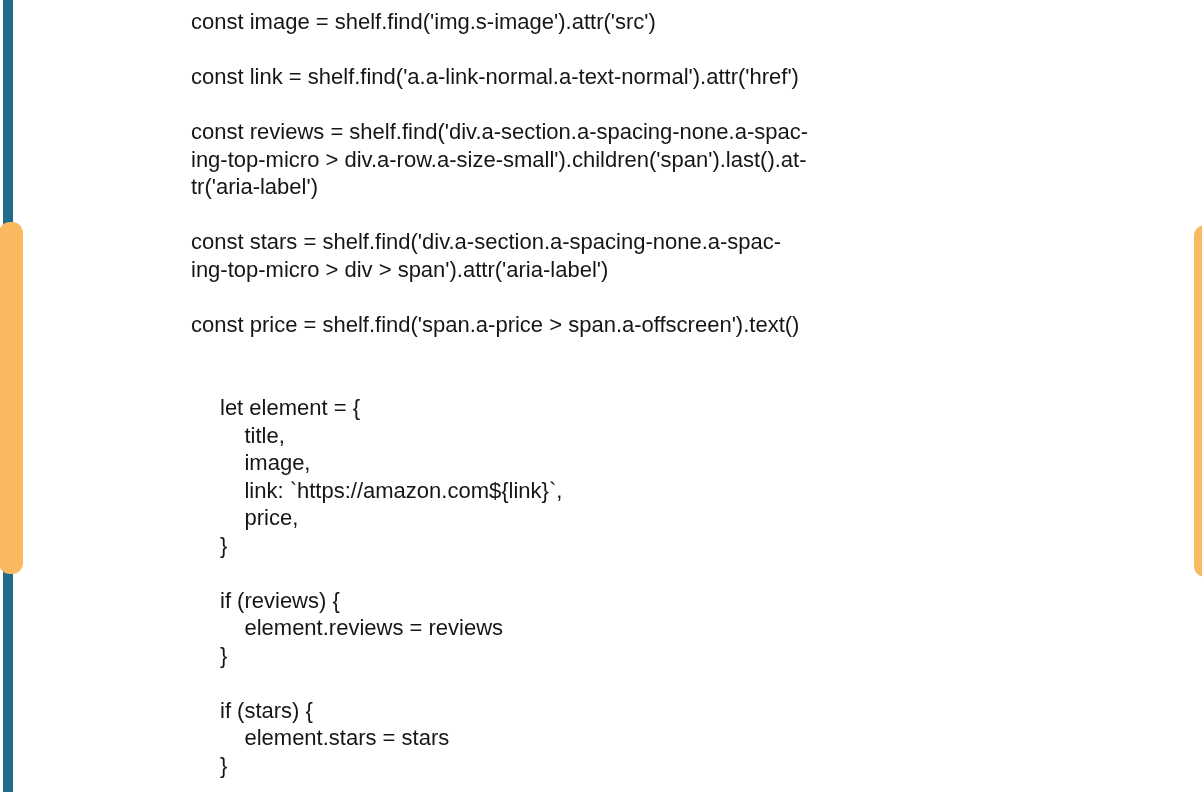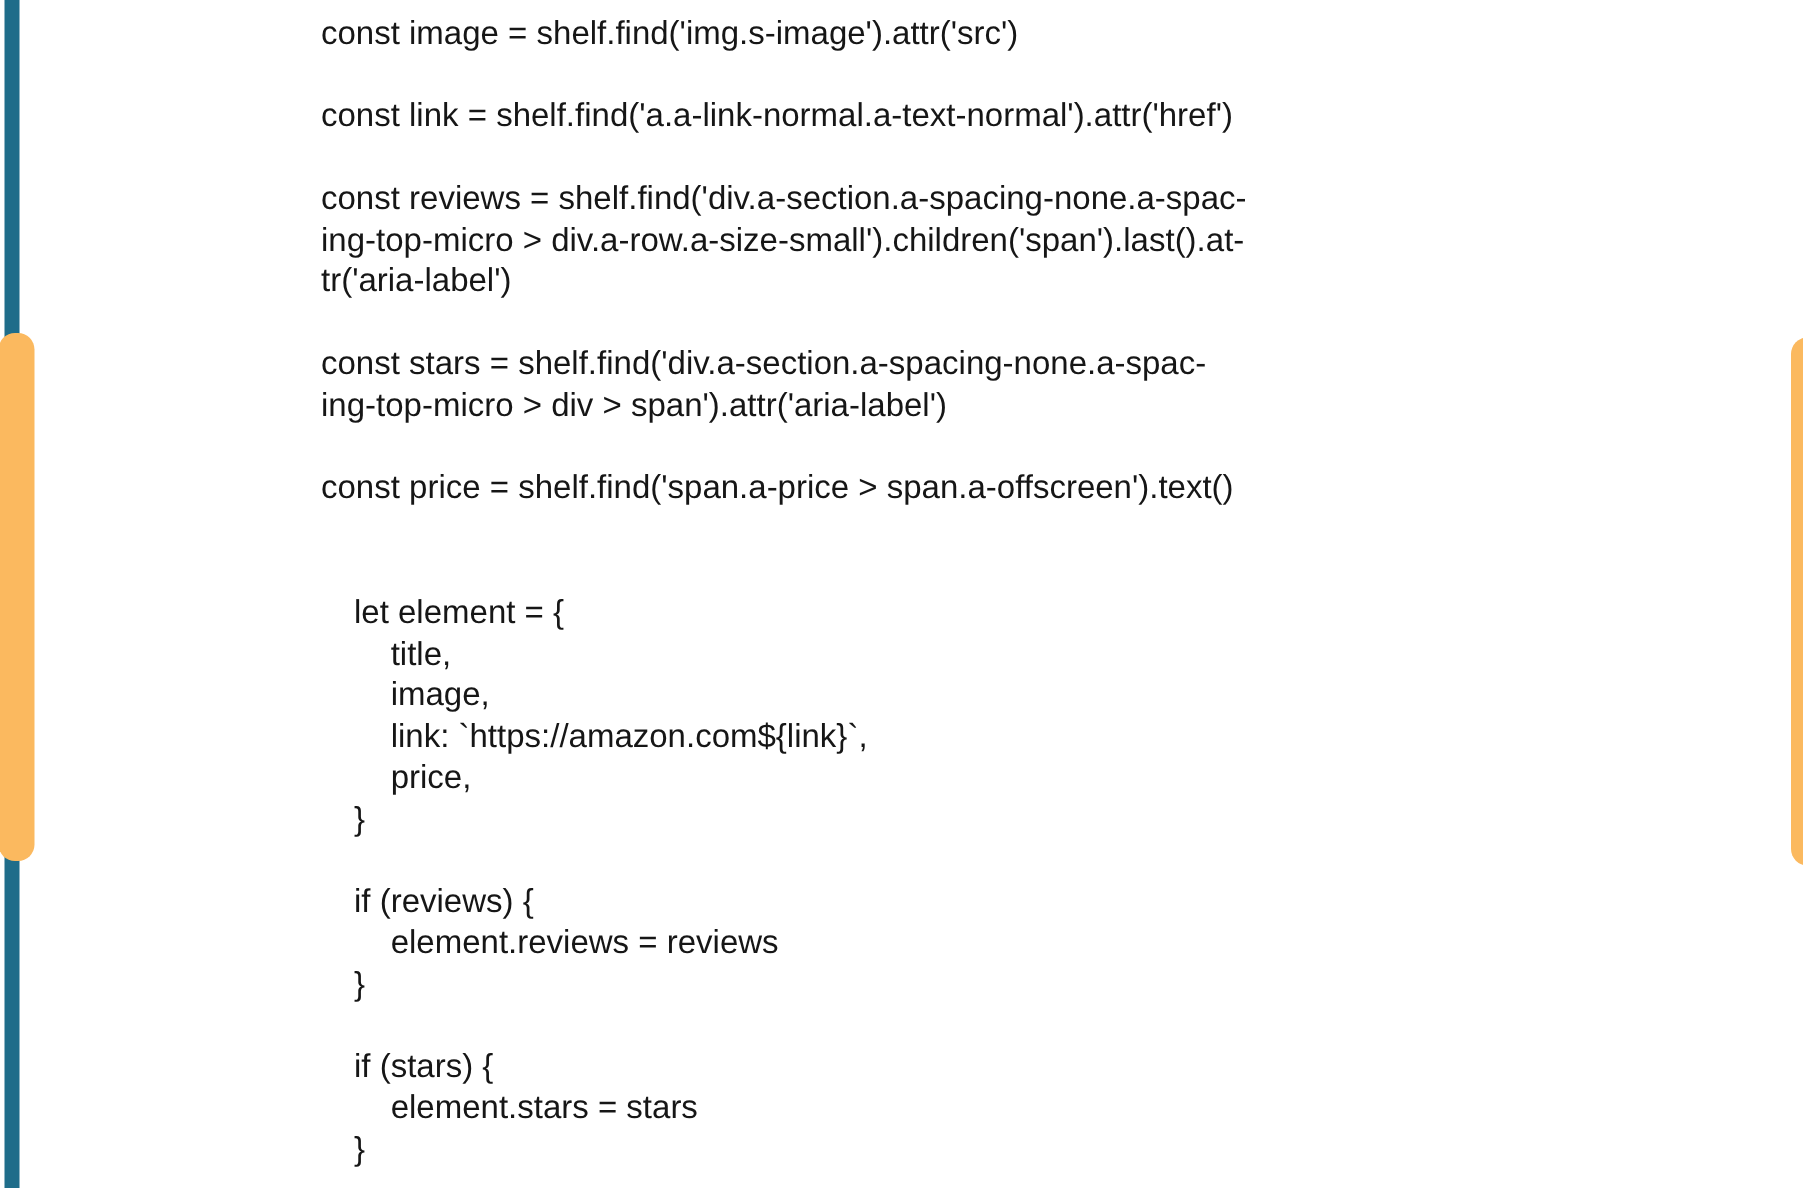--- a/index.html
+++ b/index.html
@@ -42,27 +42,26 @@
   
   .code-block {
     position: absolute;
     color: #161616;
     font-size: 22px;
     line-height: 27.5px;
     letter-spacing: 0px;
     white-space: pre;
   }
   .code-block.selectors {
-    left: 214px;
+    left: 191px;
     top: 8px;
   }
   .code-block.element {
     left: 220px;
     top: 394px;
-    margin-left: 16px;
   }
   .code-line {
     min-height: 27.5px;
   }
 </style>
 </head>
 <body>
 
 <div class="slide">
 

